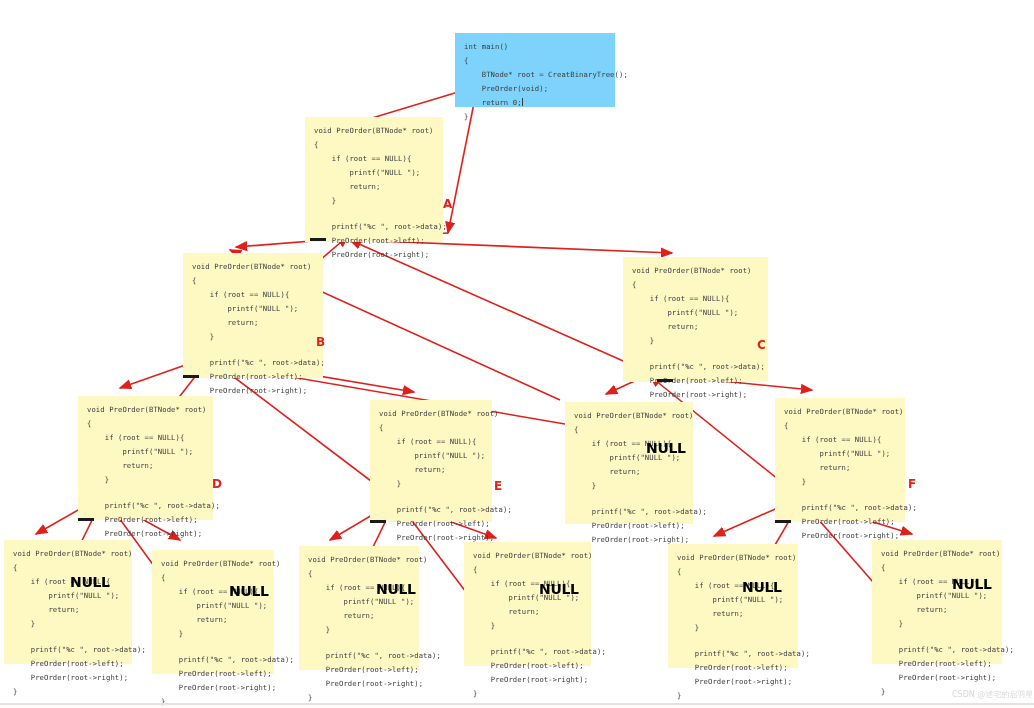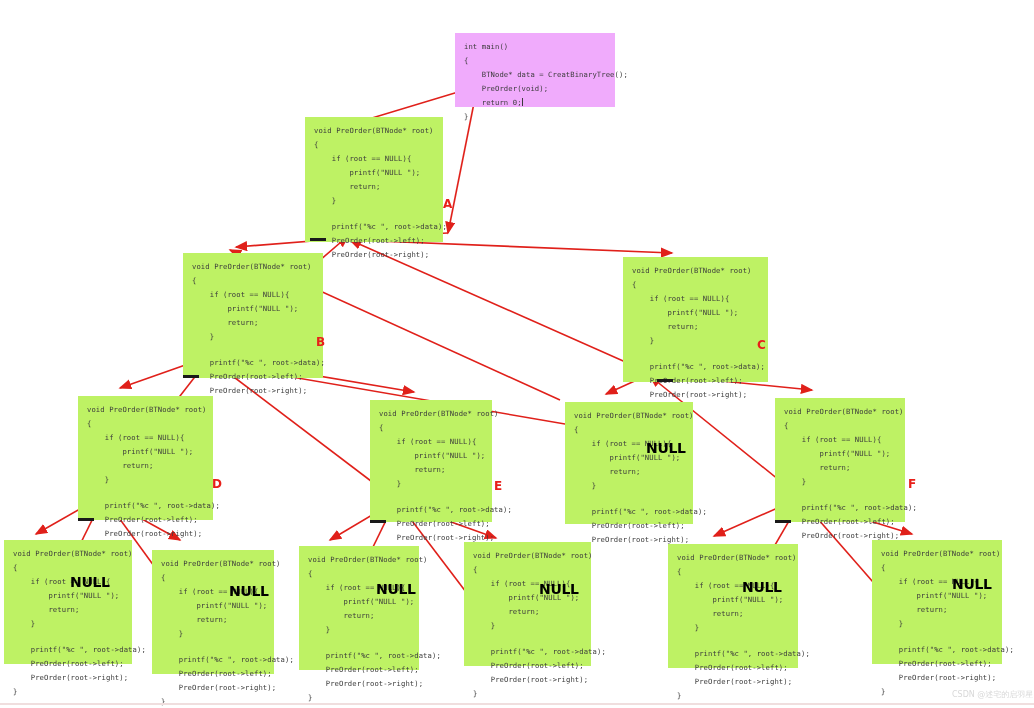--- a/index.html
+++ b/index.html
@@ -7,31 +7,31 @@
     width:1034px;height:708px;
     background:#ffffff;
     font-family:"DejaVu Sans Mono","Liberation Mono",monospace;
     overflow:hidden;
     position:relative;
   }
   #canvas{position:absolute;left:0;top:0;width:1034px;height:708px;}
 
   .code-card{
     position:absolute;
-    background:#bef264;
+    background:#fef9c3;
     color:#3b3b3b;
     font-family:"DejaVu Sans Mono","Liberation Mono",monospace;
     font-size:7.2px;
     line-height:14px;
     white-space:pre;
     padding:7px 9px 9px 9px;
     box-sizing:border-box;
     letter-spacing:.1px;
   }
-  .code-card.main-card{background:#f0abfc;}
+  .code-card.main-card{background:#7dd3fc;}
   .code-line{display:block;height:14px;}
   .code-line.blank{height:12px;}
 
   .caret{
     display:inline-block;width:1px;height:8px;
     background:#3b3b3b;vertical-align:-1px;margin-left:0px;
   }
 
   .tag-letter{
     position:absolute;
@@ -108,21 +108,21 @@
         <line x1="798" y1="499" x2="714" y2="536" stroke="#e0201a" stroke-width="1.6" marker-end="url(#ah)"></line>
         <line x1="802" y1="500" x2="912" y2="534" stroke="#e0201a" stroke-width="1.6" marker-end="url(#ah)"></line>
         <line x1="750" y1="588" x2="800" y2="502" stroke="#e0201a" stroke-width="1.6" marker-end="url(#ah)"></line>
         <line x1="880" y1="590" x2="804" y2="503" stroke="#e0201a" stroke-width="1.6" marker-end="url(#ah)"></line>
         <line x1="600" y1="430" x2="216" y2="364" stroke="#e0201a" stroke-width="1.6" marker-end="url(#ah)"></line>
         <line x1="560" y1="400" x2="230" y2="250" stroke="#e0201a" stroke-width="1.6" marker-end="url(#ah)"></line>
       </g>
   </svg>
 
   <div id="cards-layer">
-      <div class="code-card main-card" style="left: 455px; top: 33px; width: 160px; height: 74px;"><span class="code-line">int main()</span><span class="code-line">{</span><span class="code-line">    BTNode* data = CreatBinaryTree();</span><span class="code-line">    PreOrder(void);</span><span class="code-line">    return 0;<span class="caret"></span></span><span class="code-line">}</span></div>
+      <div class="code-card main-card" style="left: 455px; top: 33px; width: 160px; height: 74px;"><span class="code-line">int main()</span><span class="code-line">{</span><span class="code-line">    BTNode* root = CreatBinaryTree();</span><span class="code-line">    PreOrder(void);</span><span class="code-line">    return 0;<span class="caret"></span></span><span class="code-line">}</span></div>
       <div class="code-card" style="left: 305px; top: 117px; width: 138px; height: 125px;"><span class="code-line">void PreOrder(BTNode* root)</span><span class="code-line">{</span><span class="code-line">    if (root == NULL){</span><span class="code-line">        printf("NULL ");</span><span class="code-line">        return;</span><span class="code-line">    }</span><span class="code-line blank"></span><span class="code-line">    printf("%c ", root-&gt;data);</span><span class="code-line">    PreOrder(root-&gt;left);</span><span class="code-line">    PreOrder(root-&gt;right);</span><span class="code-line">}</span></div>
       <div class="code-card" style="left: 183px; top: 253px; width: 140px; height: 125px;"><span class="code-line">void PreOrder(BTNode* root)</span><span class="code-line">{</span><span class="code-line">    if (root == NULL){</span><span class="code-line">        printf("NULL ");</span><span class="code-line">        return;</span><span class="code-line">    }</span><span class="code-line blank"></span><span class="code-line">    printf("%c ", root-&gt;data);</span><span class="code-line">    PreOrder(root-&gt;left);</span><span class="code-line">    PreOrder(root-&gt;right);</span><span class="code-line">}</span></div>
       <div class="code-card" style="left: 623px; top: 257px; width: 145px; height: 125px;"><span class="code-line">void PreOrder(BTNode* root)</span><span class="code-line">{</span><span class="code-line">    if (root == NULL){</span><span class="code-line">        printf("NULL ");</span><span class="code-line">        return;</span><span class="code-line">    }</span><span class="code-line blank"></span><span class="code-line">    printf("%c ", root-&gt;data);</span><span class="code-line">    PreOrder(root-&gt;left);</span><span class="code-line">    PreOrder(root-&gt;right);</span><span class="code-line">}</span></div>
       <div class="code-card" style="left: 78px; top: 396px; width: 135px; height: 124px;"><span class="code-line">void PreOrder(BTNode* root)</span><span class="code-line">{</span><span class="code-line">    if (root == NULL){</span><span class="code-line">        printf("NULL ");</span><span class="code-line">        return;</span><span class="code-line">    }</span><span class="code-line blank"></span><span class="code-line">    printf("%c ", root-&gt;data);</span><span class="code-line">    PreOrder(root-&gt;left);</span><span class="code-line">    PreOrder(root-&gt;right);</span><span class="code-line">}</span></div>
       <div class="code-card" style="left: 370px; top: 400px; width: 122px; height: 122px;"><span class="code-line">void PreOrder(BTNode* root)</span><span class="code-line">{</span><span class="code-line">    if (root == NULL){</span><span class="code-line">        printf("NULL ");</span><span class="code-line">        return;</span><span class="code-line">    }</span><span class="code-line blank"></span><span class="code-line">    printf("%c ", root-&gt;data);</span><span class="code-line">    PreOrder(root-&gt;left);</span><span class="code-line">    PreOrder(root-&gt;right);</span><span class="code-line">}</span></div>
       <div class="code-card" style="left: 565px; top: 402px; width: 128px; height: 122px;"><span class="code-line">void PreOrder(BTNode* root)</span><span class="code-line">{</span><span class="code-line">    if (root == NULL){</span><span class="code-line">        printf("NULL ");</span><span class="code-line">        return;</span><span class="code-line">    }</span><span class="code-line blank"></span><span class="code-line">    printf("%c ", root-&gt;data);</span><span class="code-line">    PreOrder(root-&gt;left);</span><span class="code-line">    PreOrder(root-&gt;right);</span><span class="code-line">}</span></div>
       <div class="code-card" style="left: 775px; top: 398px; width: 130px; height: 124px;"><span class="code-line">void PreOrder(BTNode* root)</span><span class="code-line">{</span><span class="code-line">    if (root == NULL){</span><span class="code-line">        printf("NULL ");</span><span class="code-line">        return;</span><span class="code-line">    }</span><span class="code-line blank"></span><span class="code-line">    printf("%c ", root-&gt;data);</span><span class="code-line">    PreOrder(root-&gt;left);</span><span class="code-line">    PreOrder(root-&gt;right);</span><span class="code-line">}</span></div>
       <div class="code-card" style="left: 4px; top: 540px; width: 128px; height: 124px;"><span class="code-line">void PreOrder(BTNode* root)</span><span class="code-line">{</span><span class="code-line">    if (root == NULL){</span><span class="code-line">        printf("NULL ");</span><span class="code-line">        return;</span><span class="code-line">    }</span><span class="code-line blank"></span><span class="code-line">    printf("%c ", root-&gt;data);</span><span class="code-line">    PreOrder(root-&gt;left);</span><span class="code-line">    PreOrder(root-&gt;right);</span><span class="code-line">}</span></div>
       <div class="code-card" style="left: 152px; top: 550px; width: 122px; height: 124px;"><span class="code-line">void PreOrder(BTNode* root)</span><span class="code-line">{</span><span class="code-line">    if (root == NULL){</span><span class="code-line">        printf("NULL ");</span><span class="code-line">        return;</span><span class="code-line">    }</span><span class="code-line blank"></span><span class="code-line">    printf("%c ", root-&gt;data);</span><span class="code-line">    PreOrder(root-&gt;left);</span><span class="code-line">    PreOrder(root-&gt;right);</span><span class="code-line">}</span></div>
       <div class="code-card" style="left: 299px; top: 546px; width: 120px; height: 124px;"><span class="code-line">void PreOrder(BTNode* root)</span><span class="code-line">{</span><span class="code-line">    if (root == NULL){</span><span class="code-line">        printf("NULL ");</span><span class="code-line">        return;</span><span class="code-line">    }</span><span class="code-line blank"></span><span class="code-line">    printf("%c ", root-&gt;data);</span><span class="code-line">    PreOrder(root-&gt;left);</span><span class="code-line">    PreOrder(root-&gt;right);</span><span class="code-line">}</span></div>

